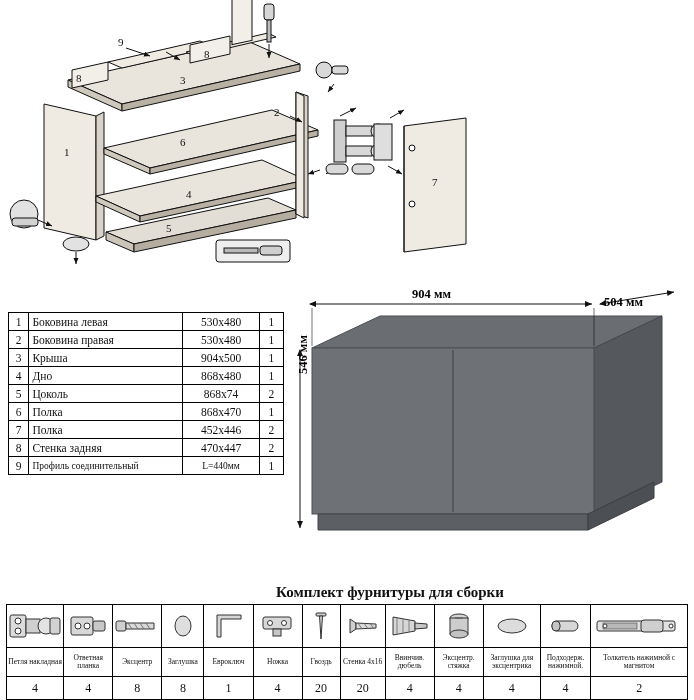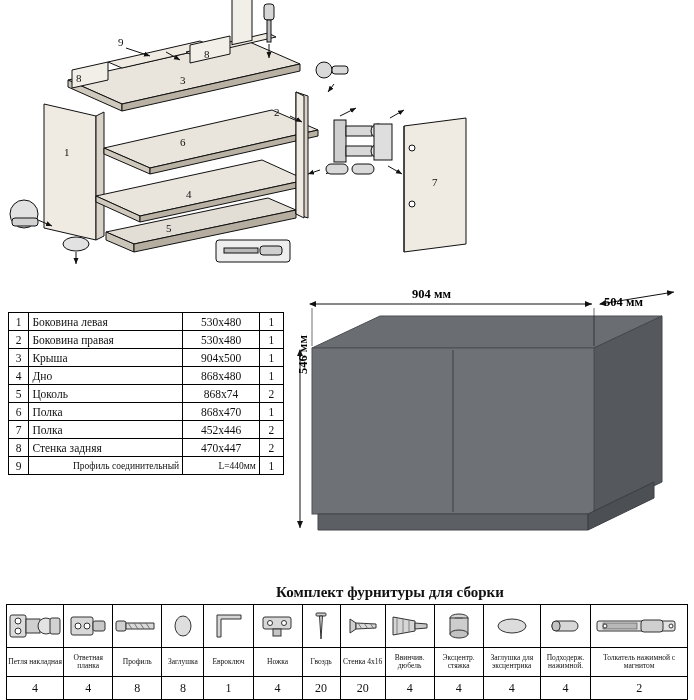--- a/index.html
+++ b/index.html
@@ -27,21 +27,21 @@
     border:1px solid #000;
     padding:1px 3px;
     height:15px;
     line-height:14px;
     white-space:nowrap;
   }
   .parts-table td.num{width:14px;text-align:center;}
   .parts-table td.name{width:150px;text-align:left;}
   .parts-table td.dim{width:72px;text-align:center;}
   .parts-table td.qty{width:18px;text-align:center;}
-  .parts-table td.small{font-size:9.5px;text-align:right;}
+  .parts-table td.small{font-size:9.5px;}
 
   
   .cabinet{position:absolute;left:292px;top:286px;width:388px;height:270px;}
   .cabinet svg{display:block;}
 
   
   .kit-title{
     position:absolute;left:0;top:584px;width:694px;
     text-align:center;font-size:15px;font-weight:bold;
     font-family:"Liberation Serif", serif;
@@ -374,21 +374,21 @@
             <rect x="12" y="14" width="34" height="6" fill="#b8b8b8" stroke="#444" stroke-width="0.6"></rect>
             <rect x="50" y="11" width="22" height="12" rx="3" fill="#cfcfcf" stroke="#333"></rect>
             <circle cx="14" cy="17" r="2" fill="#fff" stroke="#333"></circle>
             <circle cx="80" cy="17" r="2" fill="#fff" stroke="#333"></circle>
           </svg>
         </td>
       </tr>
       <tr class="labels">
         <td>Петля накладная</td>
         <td>Ответная планка</td>
-        <td>Профиль</td>
+        <td>Эксцентр</td>
         <td>Заглушка</td>
         <td>Евроключ</td>
         <td>Ножка</td>
         <td>Гвоздь</td>
         <td>Стенка 4х16</td>
         <td>Ввинчив. дюбель</td>
         <td>Эксцентр. стяжка</td>
         <td>Заглушка для эксцентрика</td>
         <td>Подходерж. нажимной.</td>
         <td>Толкатель нажимной с магнитом</td>

